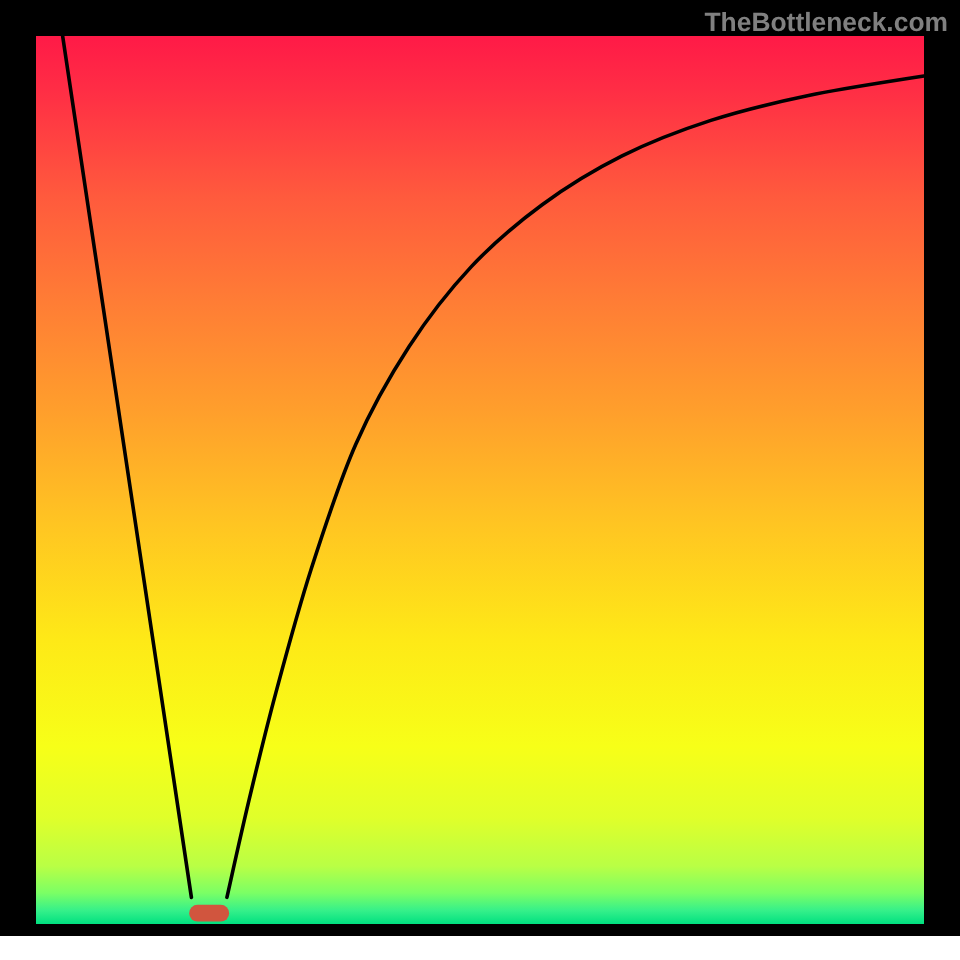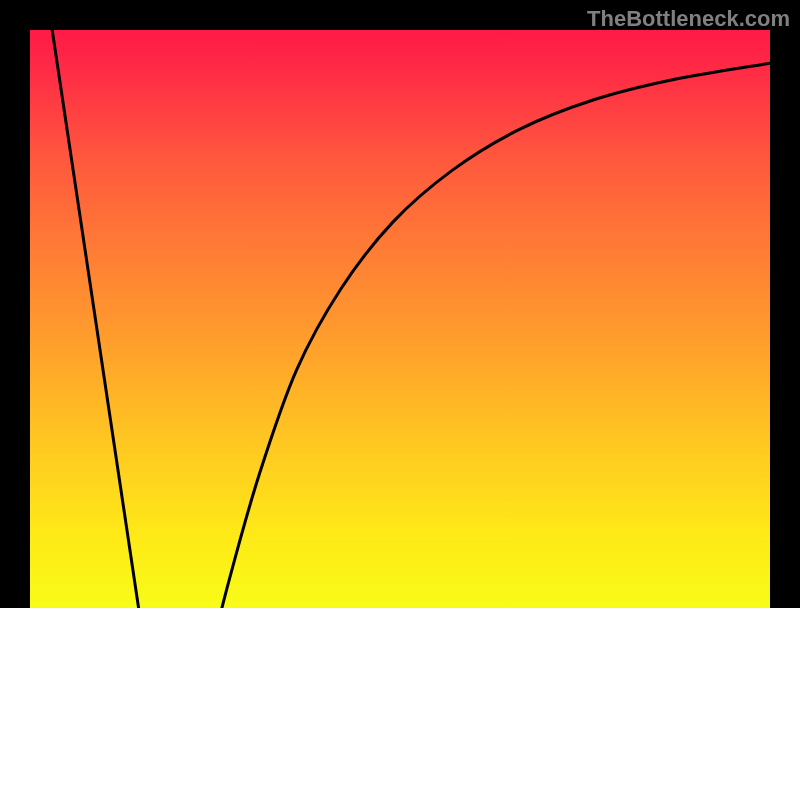--- a/index.html
+++ b/index.html
@@ -4,21 +4,21 @@
 <style>
   body {
     margin: 0;
     padding: 0;
     background: #ffffff;
     font-family: Arial, sans-serif;
   }
   .chart-container {
     position: relative;
     width: 800px;
-    height: 608px;
+    height: 780px;
   }
   .watermark {
     position: absolute;
     top: 6px;
     right: 10px;
     font-size: 22px;
     font-weight: bold;
     color: #808080;
     z-index: 10;
     font-family: Arial, sans-serif;

